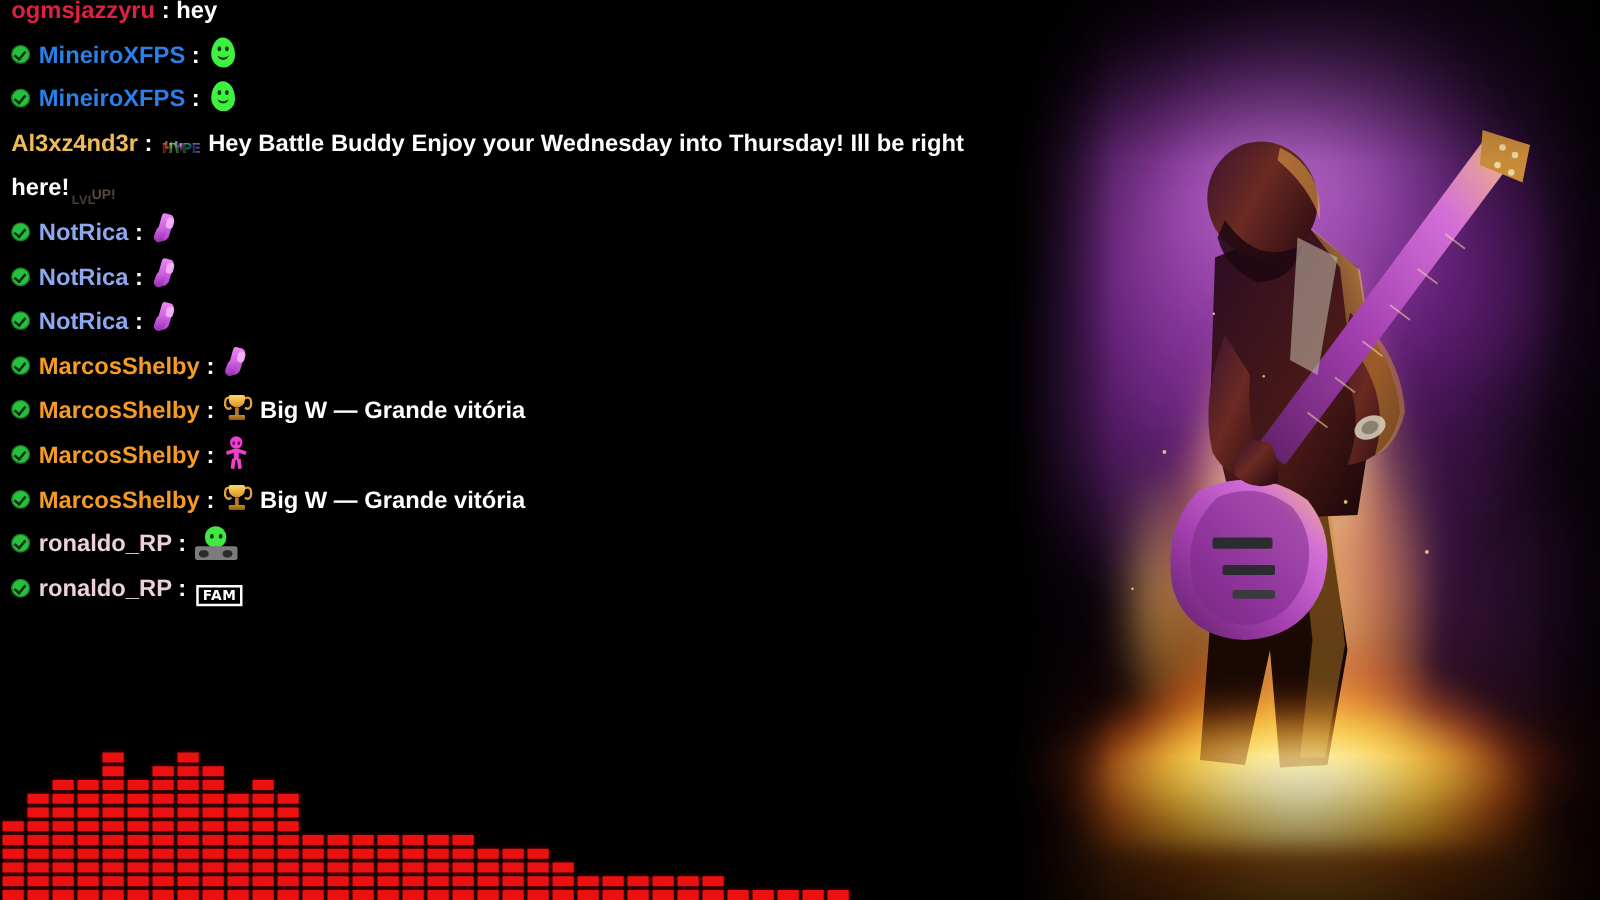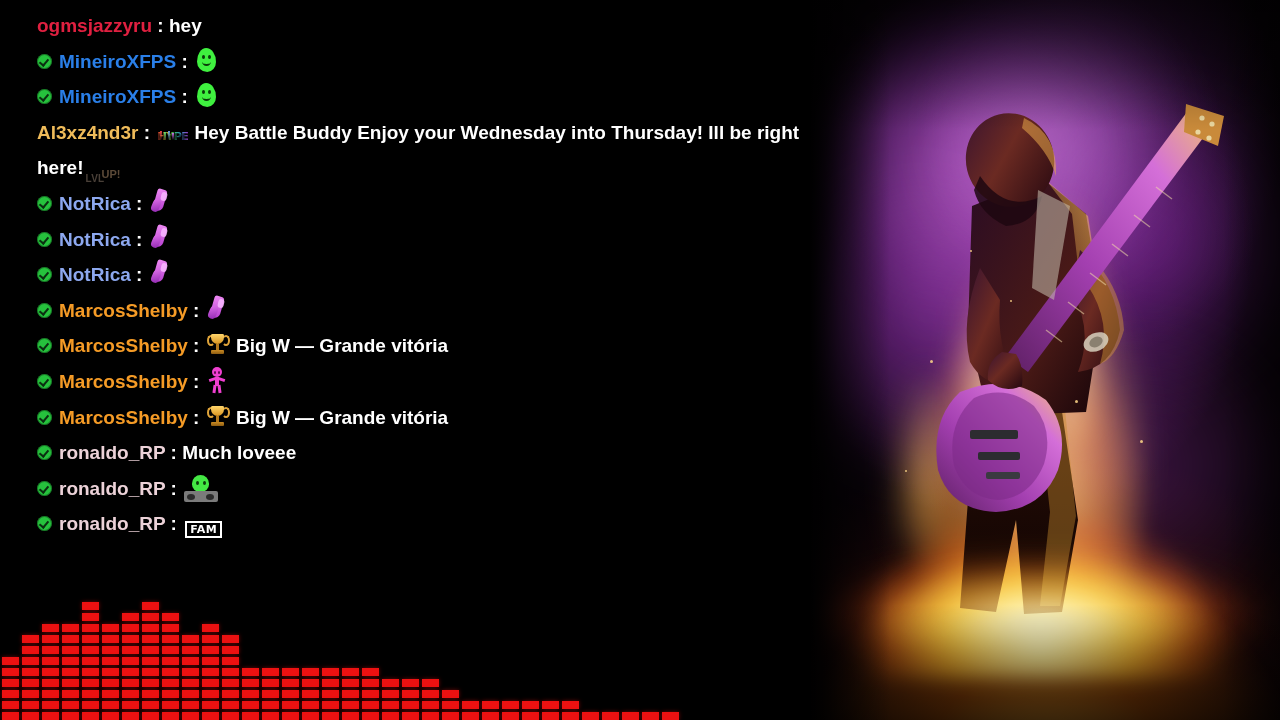--- a/index.html
+++ b/index.html
@@ -63,22 +63,22 @@
     position:absolute;inset:0;pointer-events:none;
     background:
       linear-gradient(90deg, rgba(0,0,0,.98) 0%, rgba(0,0,0,.55) 6%, rgba(0,0,0,0) 17%),
       linear-gradient(180deg, rgba(0,0,0,.55) 0%, rgba(0,0,0,0) 18%),
       linear-gradient(0deg, rgba(0,0,0,.70) 0%, rgba(0,0,0,0) 16%),
       linear-gradient(270deg, rgba(0,0,0,.45) 0%, rgba(0,0,0,0) 12%);
   }
 
   
   #chat{
-    position:absolute;left:12px;top:0;width:820px;height:578px;
-    overflow:hidden;padding:17px;
+    position:absolute;left:1px;top:0;width:820px;height:578px;
+    overflow:hidden;padding:0;
   }
   .msg{
     display:block;
     padding:0 6px 0 8px;
     font-size:19px;line-height:35.6px;font-weight:700;
     color:#ffffff;
     white-space:normal;
     text-shadow:0 1px 2px rgba(0,0,0,.95);
   }
   .msg.clipped{margin-top:-9px;}
@@ -284,21 +284,20 @@
     <div class="msg"><span class="badge"></span><span class="uname" style="color: rgb(141, 168, 239);">NotRica</span><span class="colon"> : </span><span class="emote em-purple"><i class="p1"></i><i class="p2"></i><i class="p3"></i></span></div>
     <div class="msg"><span class="badge"></span><span class="uname" style="color: rgb(141, 168, 239);">NotRica</span><span class="colon"> : </span><span class="emote em-purple"><i class="p1"></i><i class="p2"></i><i class="p3"></i></span></div>
     <div class="msg"><span class="badge"></span><span class="uname" style="color: rgb(141, 168, 239);">NotRica</span><span class="colon"> : </span><span class="emote em-purple"><i class="p1"></i><i class="p2"></i><i class="p3"></i></span></div>
     <div class="msg"><span class="badge"></span><span class="uname" style="color: rgb(245, 155, 38);">MarcosShelby</span><span class="colon"> : </span><span class="emote em-purple"><i class="p1"></i><i class="p2"></i><i class="p3"></i></span></div>
     <div class="msg"><span class="badge"></span><span class="uname" style="color: rgb(245, 155, 38);">MarcosShelby</span><span class="colon"> : </span><span class="emote em-trophy"><i class="h l"></i><i class="h r"></i><i class="cup"></i><i class="stem"></i><i class="base"></i></span><span class="body"> Big W — Grande vitória</span></div>
     <div class="msg"><span class="badge"></span><span class="uname" style="color: rgb(245, 155, 38);">MarcosShelby</span><span class="colon"> : </span><span class="emote em-pink-fig"><i class="head">
           <i class="l"></i>
           <i class="r"></i>
         </i><i class="arm l"></i><i class="arm r"></i><i class="torso"></i><i class="leg l"></i><i class="leg r"></i></span></div>
     <div class="msg"><span class="badge"></span><span class="uname" style="color: rgb(245, 155, 38);">MarcosShelby</span><span class="colon"> : </span><span class="emote em-trophy"><i class="h l"></i><i class="h r"></i><i class="cup"></i><i class="stem"></i><i class="base"></i></span><span class="body"> Big W — Grande vitória</span></div>
-    <div class="msg"><span class="badge"></span><span class="uname" style="color: rgb(236, 210, 216);">ronaldo_RP</span><span class="colon"> : </span><span class="body">Much loveee</span></div>
     <div class="msg"><span class="badge"></span><span class="uname" style="color: rgb(236, 210, 216);">ronaldo_RP</span><span class="colon"> : </span><span class="emote em-blobdj"><i class="bd"></i><i class="eye e1"></i><i class="eye e2"></i><i class="deck"></i></span></div>
     <div class="msg"><span class="badge"></span><span class="uname" style="color: rgb(236, 210, 216);">ronaldo_RP</span><span class="colon"> : </span><span class="emote em-kickfam"><span class="k">KICK</span><span class="f">FAM</span></span></div>
   </div>
 
 <div id="visualizer">
     <div class="vbar">
       <div class="vseg"></div>
       <div class="vseg"></div>
       <div class="vseg"></div>
       <div class="vseg"></div>

